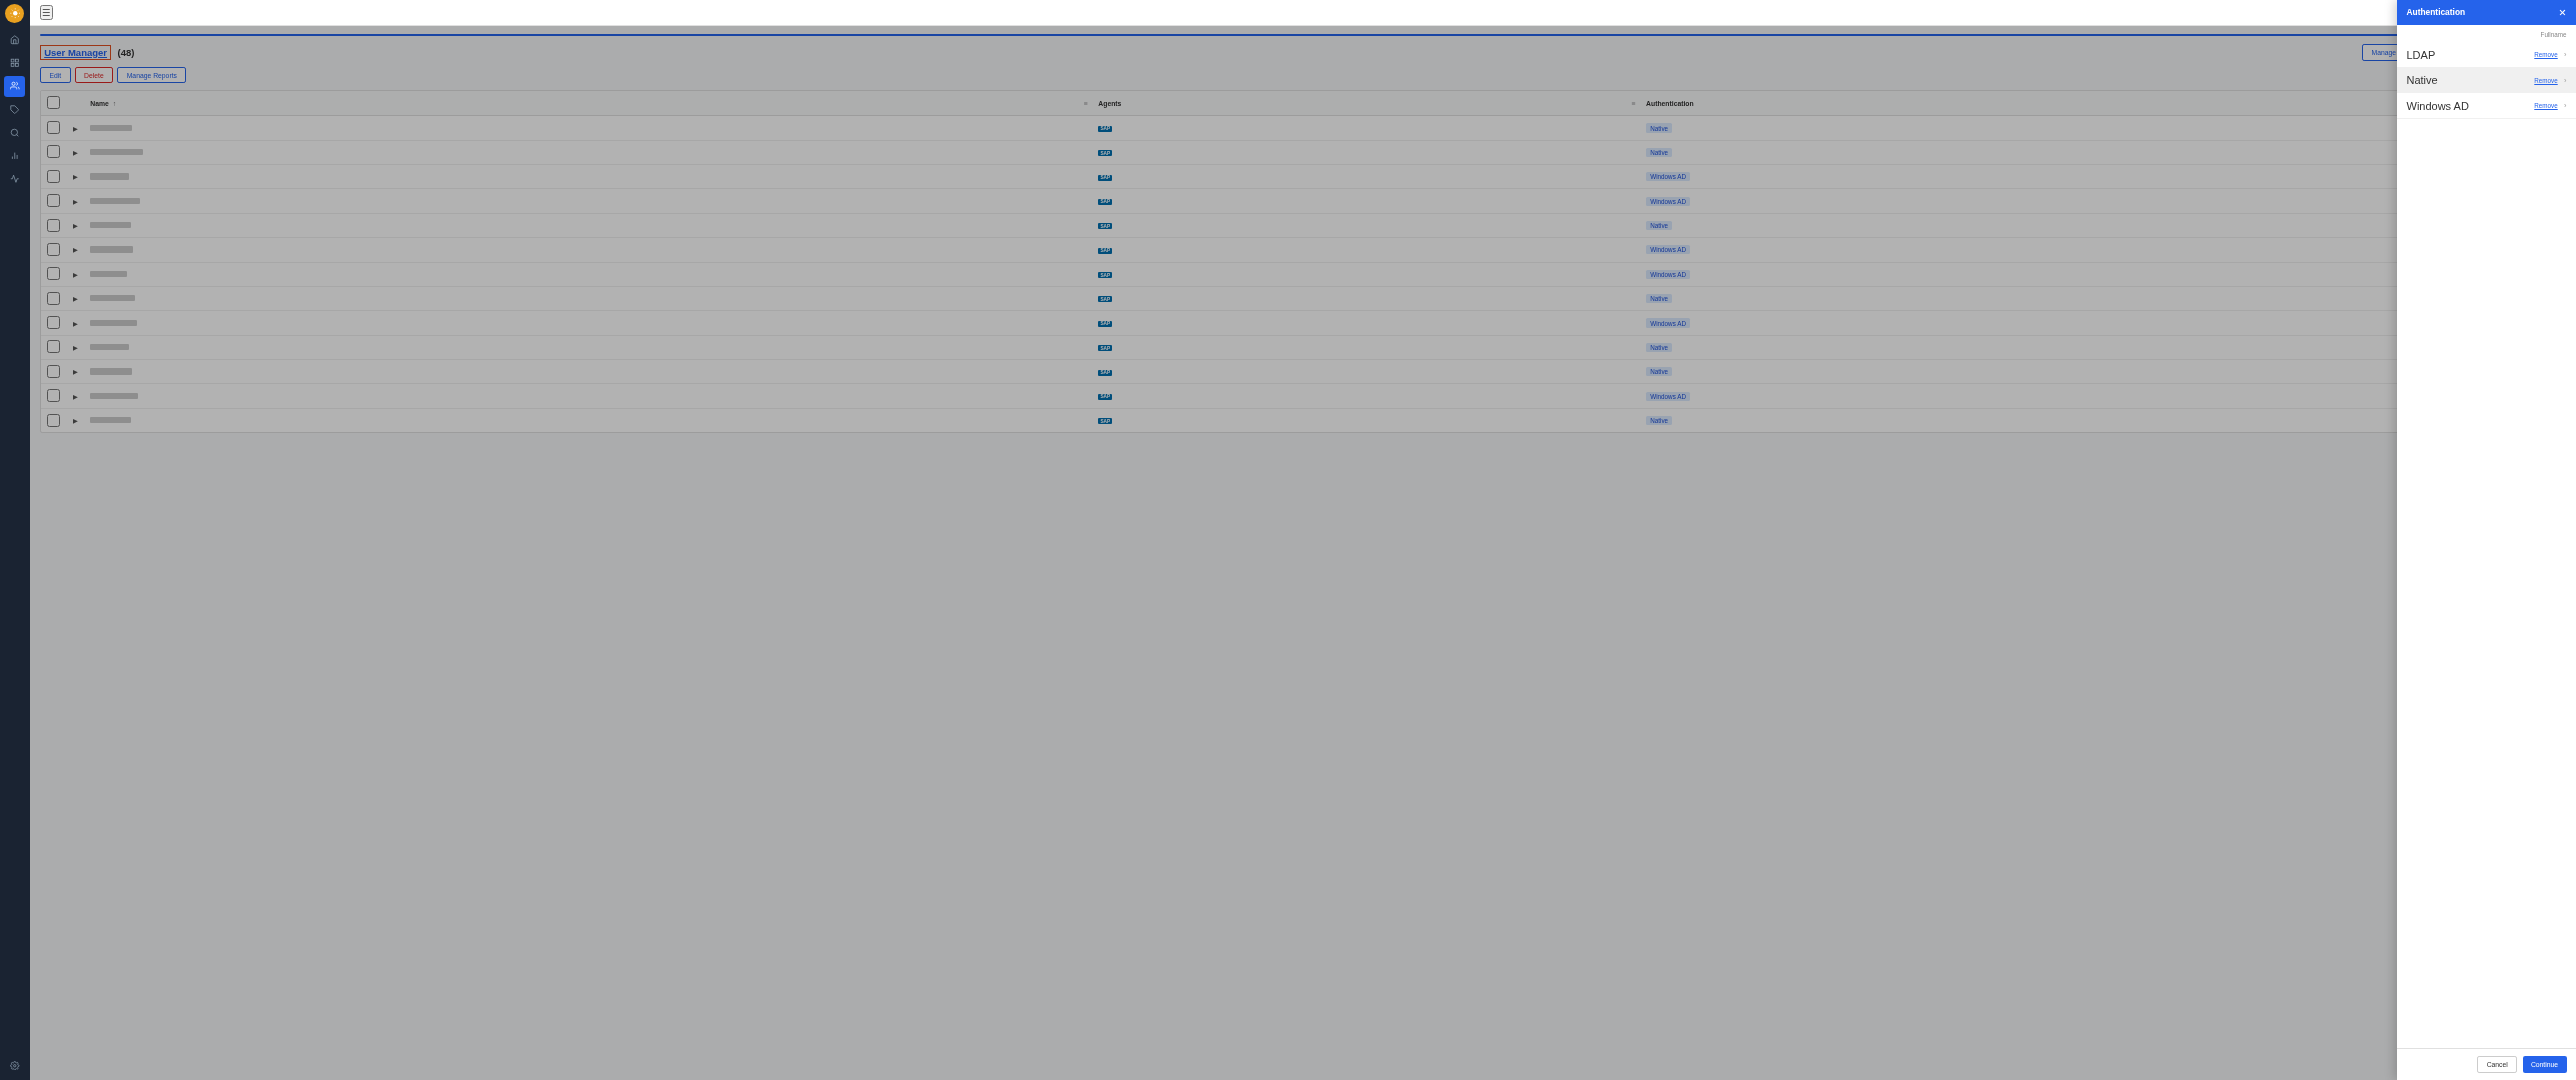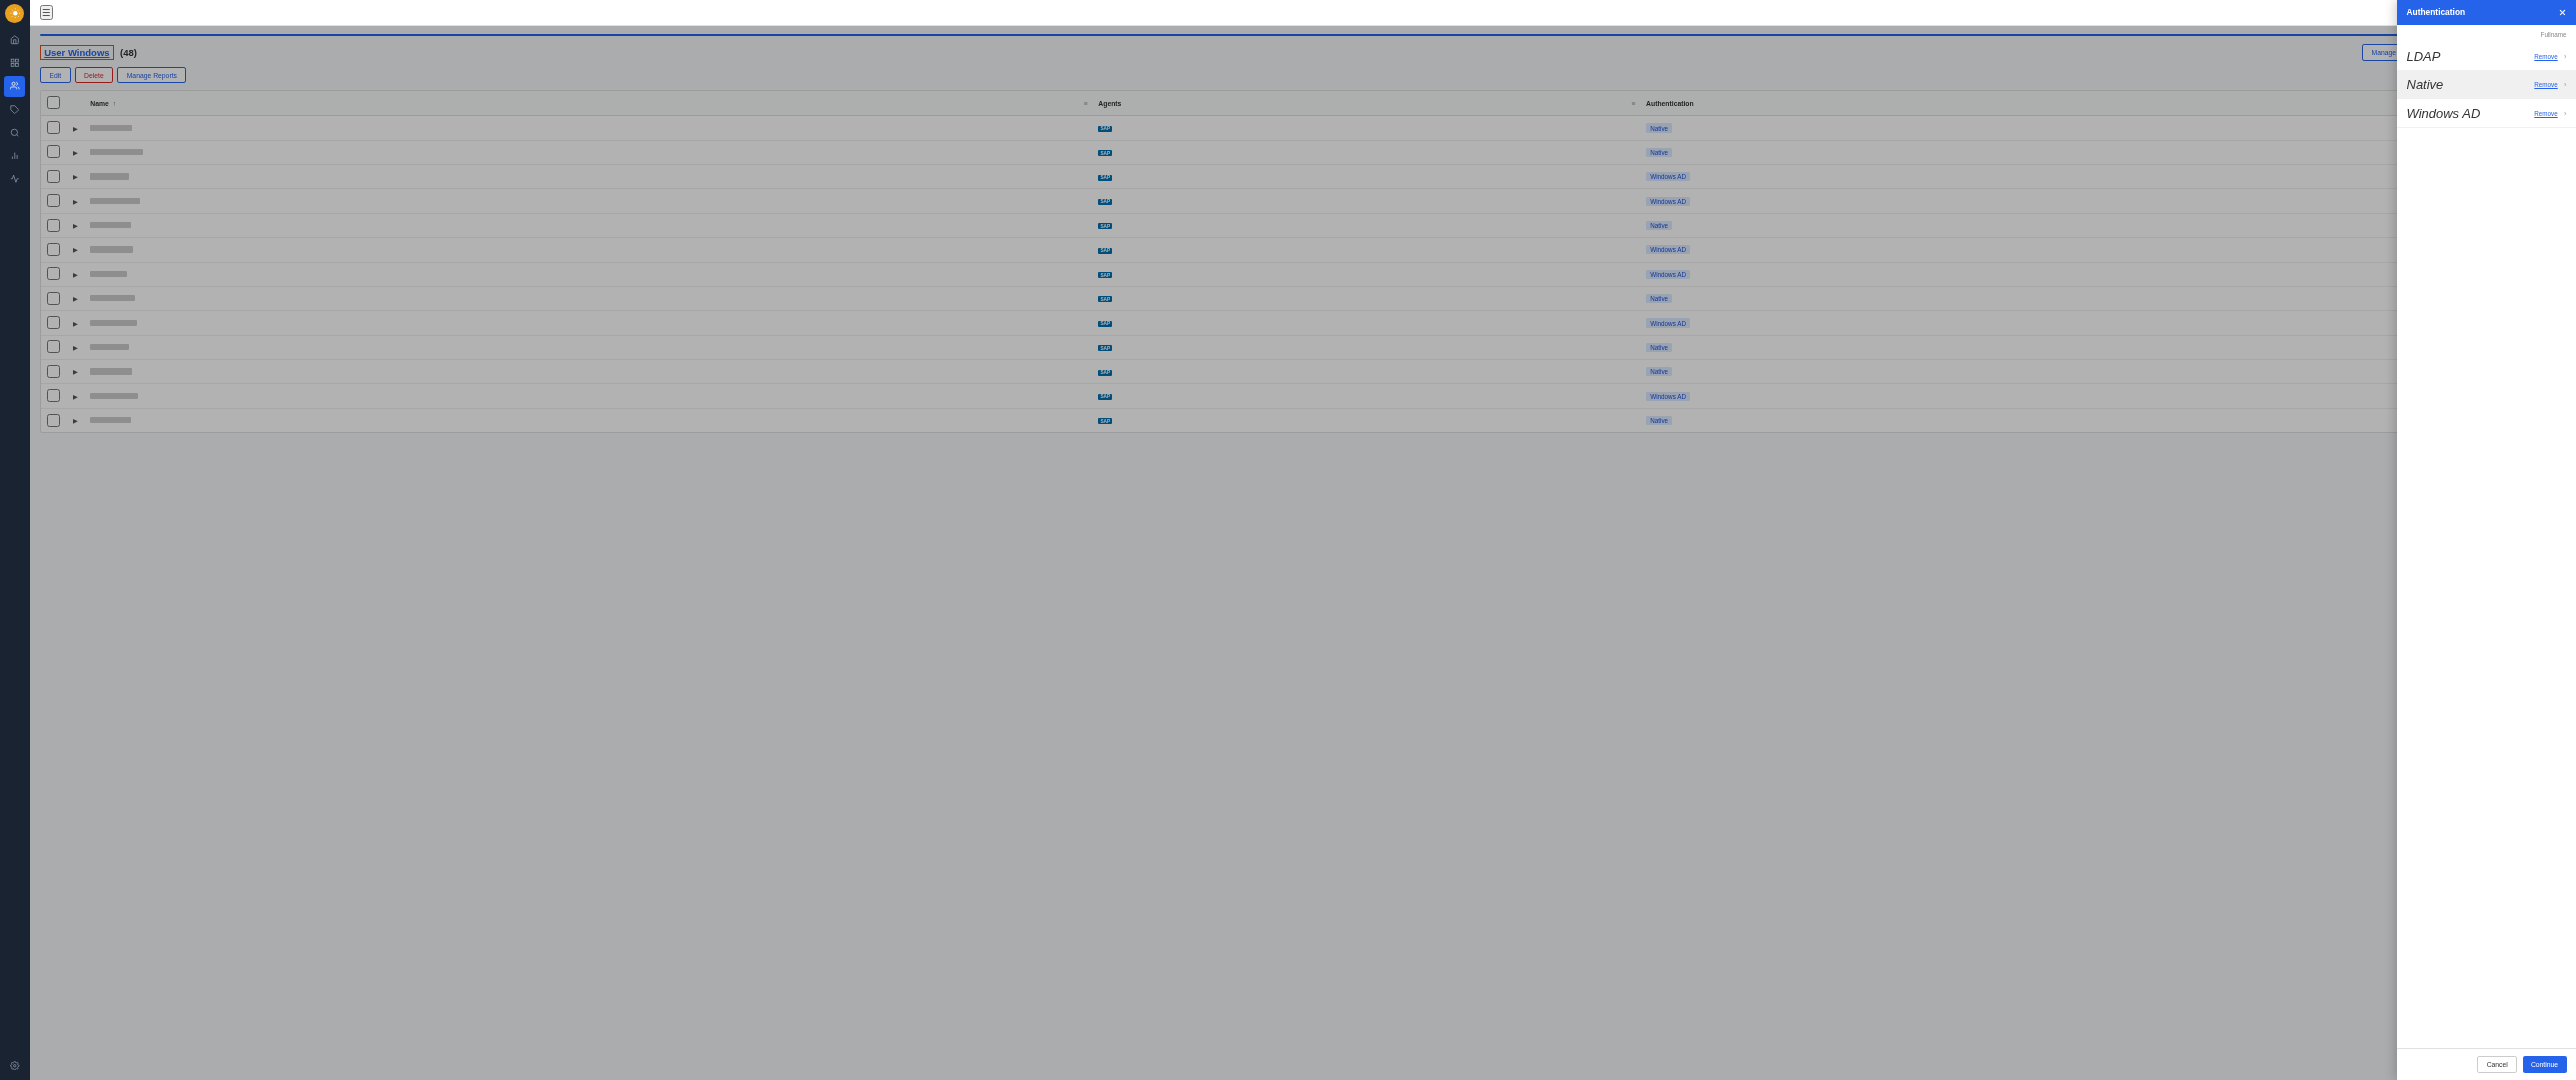--- a/index.html
+++ b/index.html
@@ -241,21 +241,21 @@
       text-align: right;
     }
     .auth-list-item {
       display: flex;
       align-items: center;
       padding: 6.3px 9.5px;
       border-bottom: 0.5px solid #f0f0f0;
       cursor: pointer;
     }
     .auth-list-item.active { background: #f0f0f0; }
-    .auth-item-name { flex: 1; font-size: 13px; color: #333; font-weight: 500; font-style: italic; }
+    .auth-item-name { flex: 1; font-size: 11px; color: #333; font-weight: 500; }
     .auth-item-remove { color: #2563eb; font-size: 6.3px; text-decoration: underline; margin-right: 6.3px; cursor: pointer; }
     .auth-item-chevron { color: #999; font-size: 7.4px; }
     .auth-panel-footer {
       padding: 7.4px 9.5px;
       display: flex;
       justify-content: flex-end;
       gap: 5.3px;
       border-top: 0.5px solid #e0e0e0;
       flex-shrink: 0;
     }
@@ -367,21 +367,21 @@
     <div class="avatar">B</div>
   </div>
 
   <div class="page-content">
 
     <div class="dark-overlay"></div>
 
     <div class="top-blue-line"></div>
 
     <div class="page-header-row">
-      <span class="page-title-link">User Windows</span>
+      <span class="page-title-link">User Manager</span>
       <span class="page-title-count">(48)</span>
       <div class="header-actions">
         <button class="btn btn-secondary">Manage User Groups</button>
         <button class="btn btn-secondary">Sync Metadata</button>
         <button class="btn btn-primary" style="border: 1.1px solid #e05020;">Add User</button>
       </div>
     </div>
 
     <div class="toolbar-row">
       <button class="btn btn-secondary">Edit</button>

